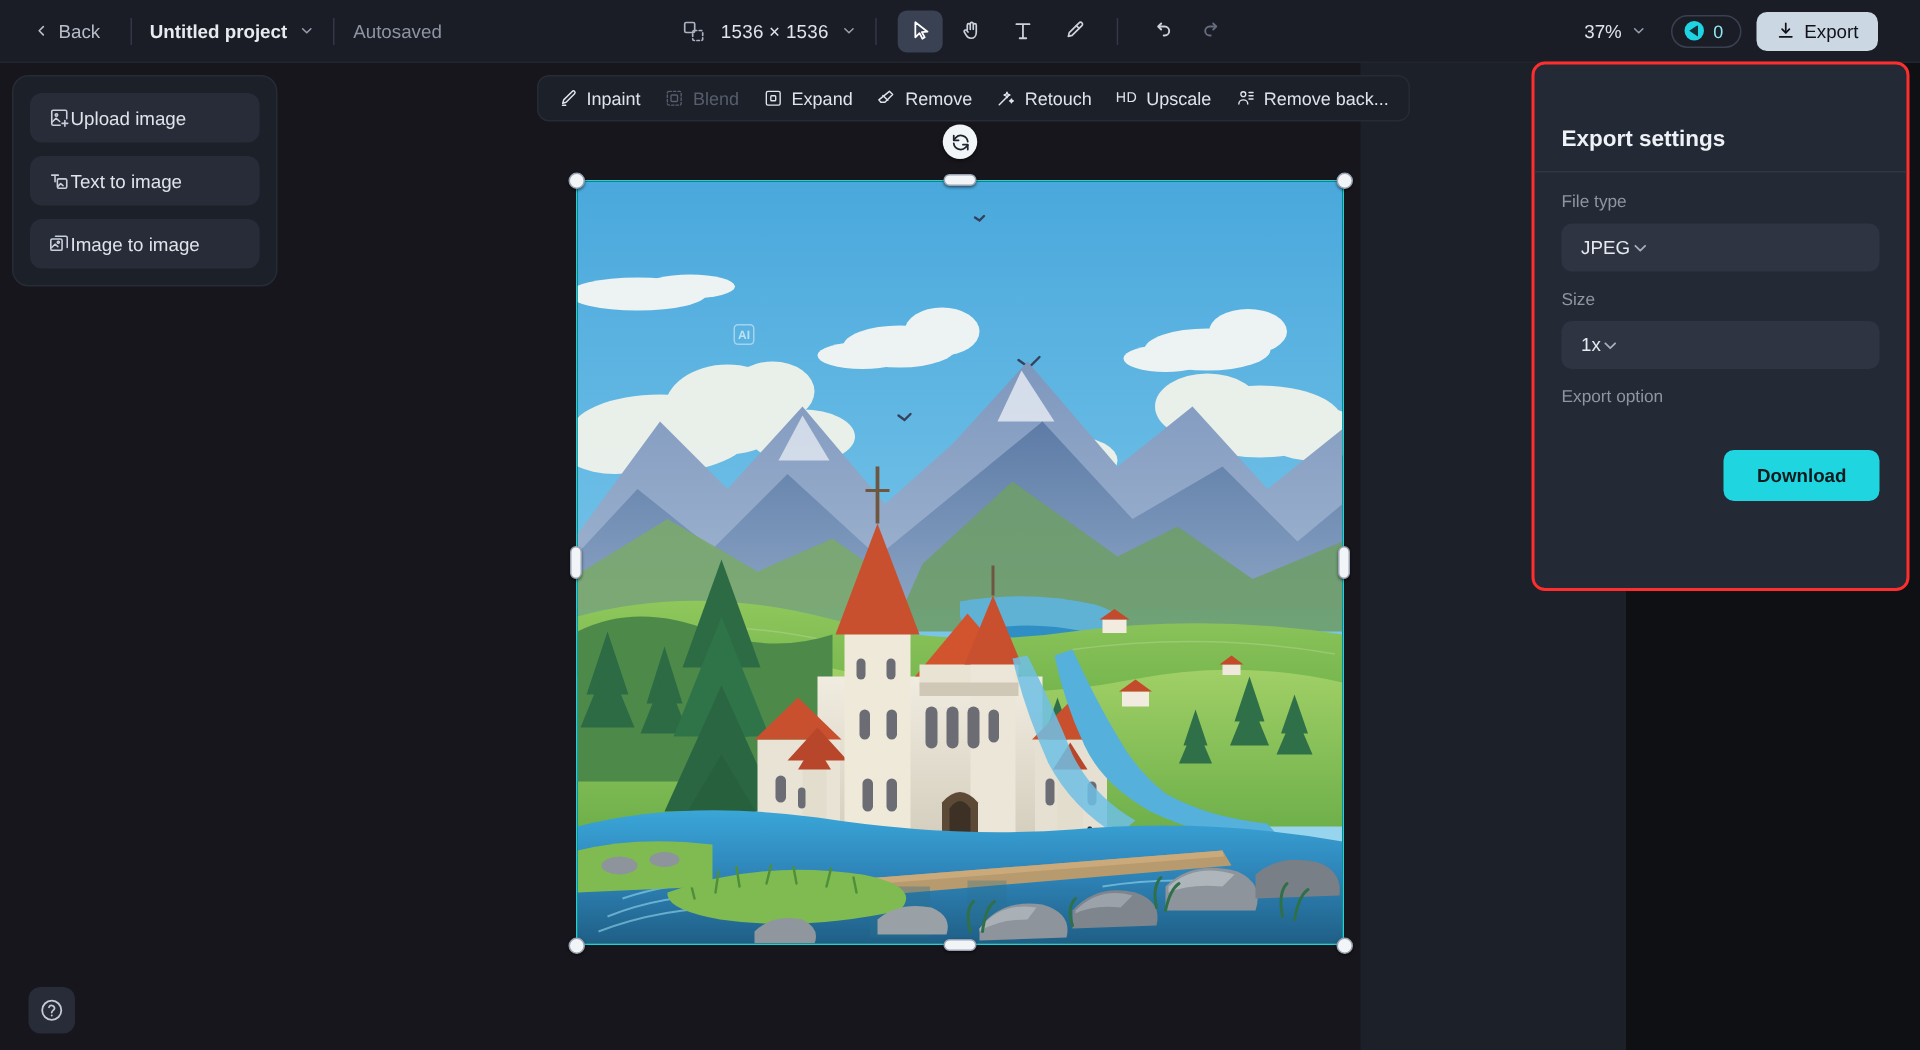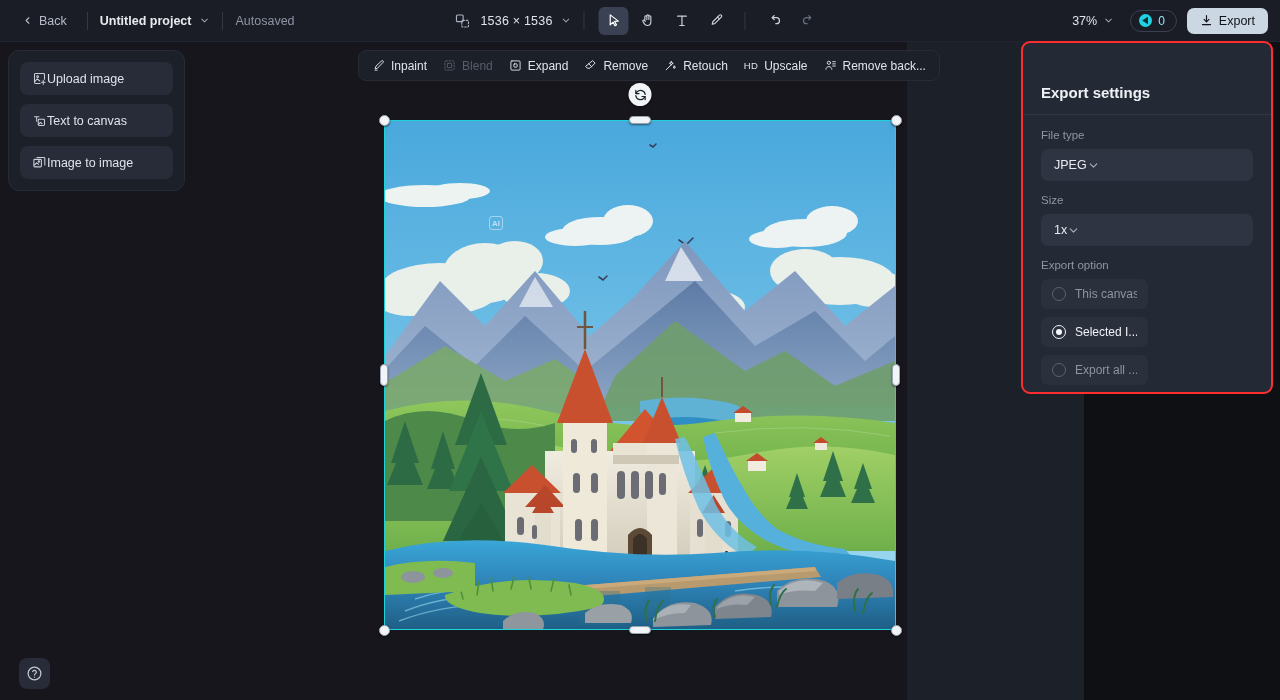--- a/index.html
+++ b/index.html
@@ -37,21 +37,21 @@
   .size-chev { color: #98a0b0; font-size: 10px; margin-left: 8px; cursor: pointer; }
   .tool-sep { width: 1px; height: 18px; background: #333847; margin: 0 12px; }
   .tool-btn {
     width: 30px; height: 28px; display: flex; align-items: center; justify-content: center;
     border-radius: 6px; color: #ccd2dd; cursor: pointer; margin: 0 2px;
   }
   .tool-btn.active { background: #3a4152; color: #ffffff; }
   .tool-btn.dim { color: #646c7d; }
 
   .tb-right {
-    position: absolute; right: 12px; display: flex; align-items: center; gap: 10px;
+    position: absolute; right: 28px; display: flex; align-items: center; gap: 10px;
   }
   .zoom-val { color: #dfe3ea; font-size: 12.5px; }
   .zoom-chev { color: #98a0b0; font-size: 10px; margin-left: 6px; cursor: pointer; }
   .zoom-wrap { display: flex; align-items: center; padding: 3px 6px; border-radius: 5px; cursor:pointer; }
   .credits {
     display: flex; align-items: center; gap: 6px;
     border: 1px solid #39404f; border-radius: 14px; padding: 3px 11px 3px 8px;
     cursor: pointer;
   }
   .coin {
@@ -305,21 +305,21 @@
         <span>Upload image</span>
       </div>
       <div class="create-item">
         <span class="ico">
           <svg width="15" height="15" viewBox="0 0 24 24" fill="none" stroke="currentColor" stroke-width="1.7" stroke-linecap="round" stroke-linejoin="round">
               <path d="M4 6h7M7.5 6v7"></path>
               <rect x="10" y="10" width="10" height="10" rx="1.5"></rect>
               <path d="M10.5 18l3-3 2.5 2.2"></path>
             </svg>
         </span>
-        <span>Text to canvas</span>
+        <span>Text to image</span>
       </div>
       <div class="create-item">
         <span class="ico">
           <svg width="15" height="15" viewBox="0 0 24 24" fill="none" stroke="currentColor" stroke-width="1.7" stroke-linecap="round" stroke-linejoin="round">
               <rect x="3" y="7" width="12" height="12" rx="1.5"></rect>
               <path d="M8 4h11a1.5 1.5 0 0 1 1.5 1.5V16"></path>
               <path d="M4 16l3.5-3.5 3 2.6"></path>
               <circle cx="11" cy="10.5" r="1.1"></circle>
             </svg>
         </span>
@@ -683,34 +683,20 @@
 
       <div class="ep-label">Size</div>
       <div class="ep-select">
         <span>1x</span>
         <svg class="chev" width="13" height="13" viewBox="0 0 24 24" fill="none" stroke="#a7aebb" stroke-width="2.2" stroke-linecap="round" stroke-linejoin="round">
             <polyline points="6 9 12 15 18 9"></polyline>
           </svg>
       </div>
 
       <div class="ep-label">Export option</div>
-      <div class="ep-opts">
-        <div class="ep-opt">
-          <span class="radio"></span>
-          <span class="lbl">This canvas</span>
-        </div>
-        <div class="ep-opt selected">
-          <span class="radio"></span>
-          <span class="lbl">Selected I...</span>
-        </div>
-        <div class="ep-opt">
-          <span class="radio"></span>
-          <span class="lbl">Export all ...</span>
-        </div>
-      </div>
     </div>
     <div class="ep-foot">
       <button class="download-btn">Download</button>
     </div>
   </div>
 
   <div class="help-btn">
     <svg width="17" height="17" viewBox="0 0 24 24" fill="none" stroke="currentColor" stroke-width="1.7" stroke-linecap="round" stroke-linejoin="round">
       <circle cx="12" cy="12" r="9"></circle>
       <path d="M9.4 9.2a2.7 2.7 0 0 1 5.2.9c0 1.8-2.6 2.3-2.6 4"></path>

